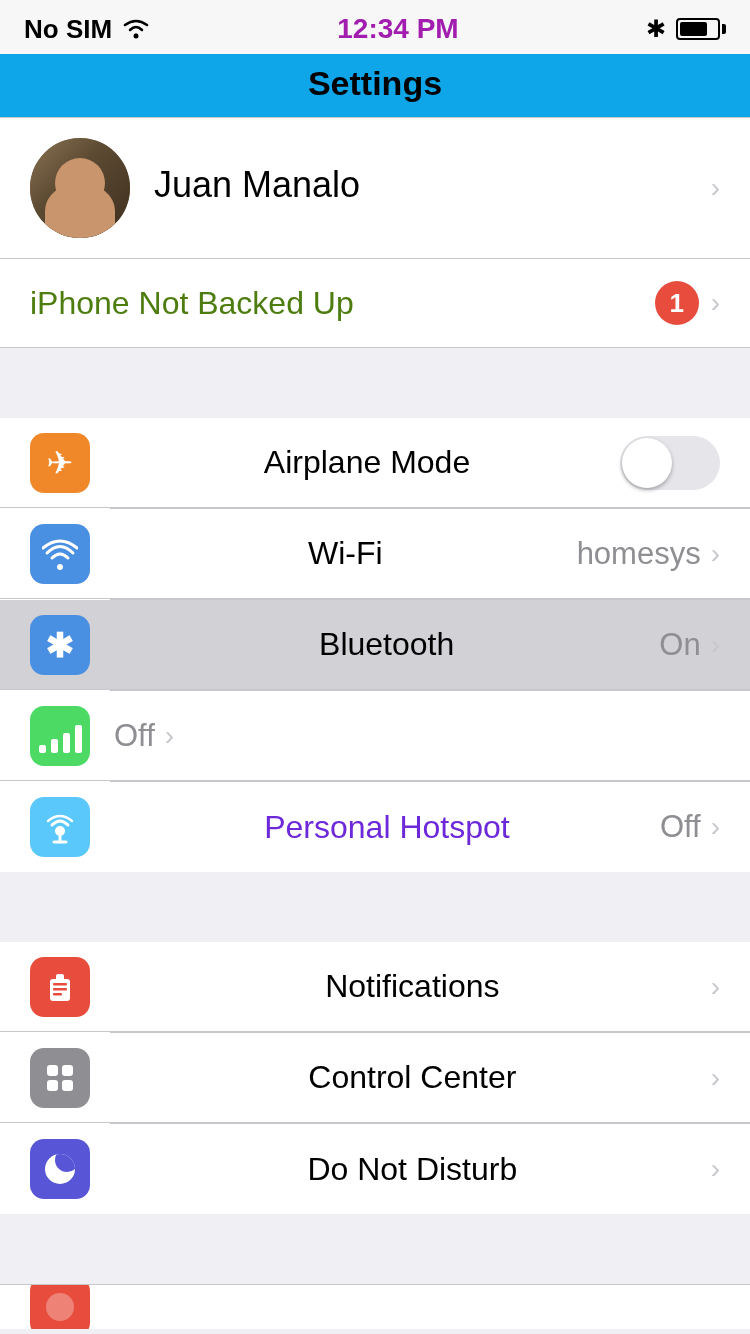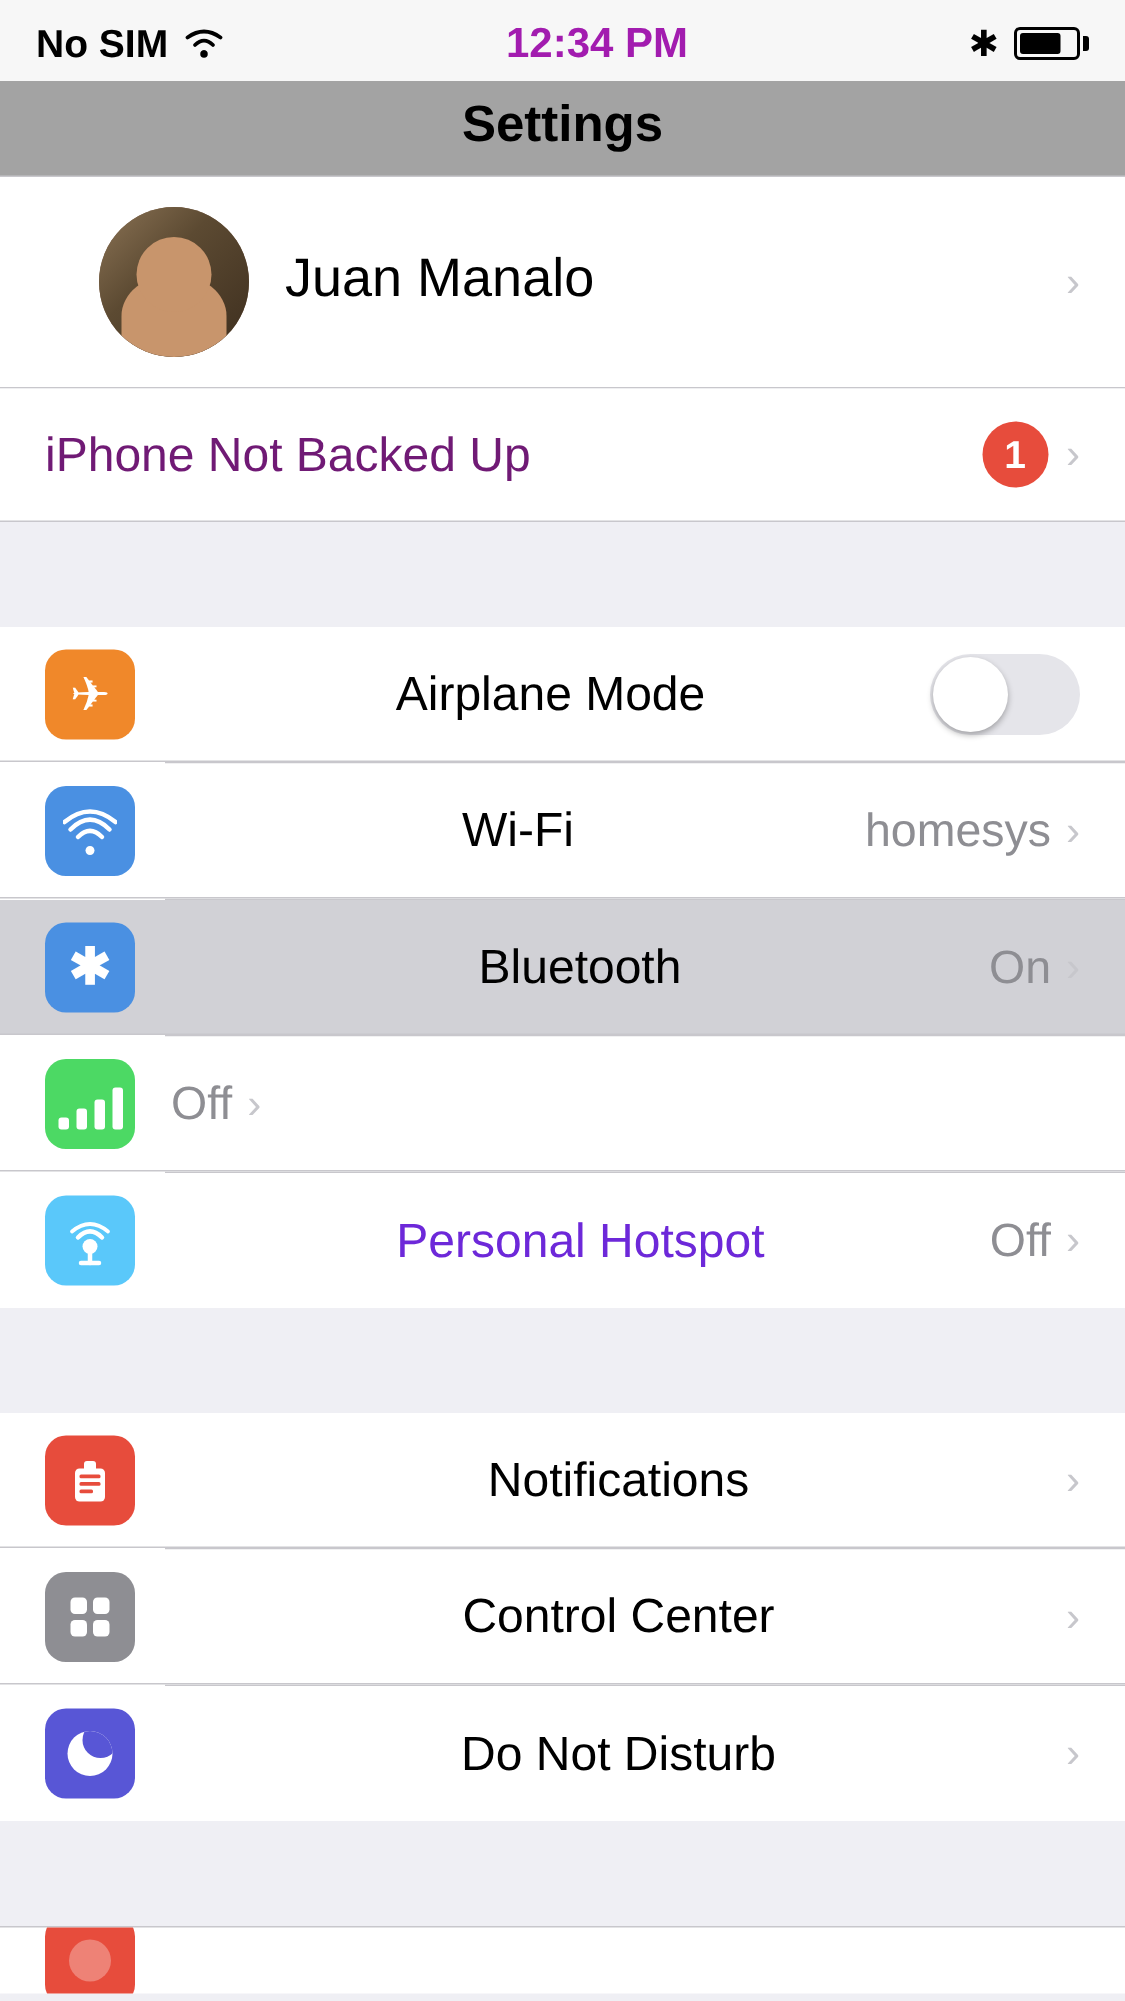--- a/index.html
+++ b/index.html
@@ -72,21 +72,21 @@
     .battery-tip {
       width: 4px;
       height: 10px;
       background: #000;
       border-radius: 0 2px 2px 0;
       margin-left: 2px;
     }
 
     
     .nav-header {
-      background: #a3a3a3;
+      background: #0ea5e9;
       text-align: center;
       padding: 10px 0 14px;
       border-bottom: 1px solid #c8c7cc;
     }
     .nav-title {
       font-size: 34px;
       font-weight: 600;
       color: #000;
     }
 
@@ -94,21 +94,20 @@
     .profile-section {
       background: #fff;
       border-bottom: 1px solid #c8c7cc;
     }
     .profile-row {
       display: flex;
       align-items: center;
       padding: 20px 30px;
       gap: 24px;
       position: relative;
-      margin-left: 36px;
     }
     .avatar {
       width: 100px;
       height: 100px;
       border-radius: 50%;
       overflow: hidden;
       flex-shrink: 0;
       background: #8b6e5a;
       display: flex;
       align-items: center;
@@ -177,21 +176,21 @@
       height: 88px;
       justify-content: space-between;
     }
     .backup-left {
       display: flex;
       align-items: center;
       gap: 16px;
     }
     .backup-text {
       font-size: 32px;
-      color: #701a75;
+      color: #4d7c0f;
     }
     .badge {
       width: 44px;
       height: 44px;
       background: #e74c3c;
       border-radius: 50%;
       display: flex;
       align-items: center;
       justify-content: center;
       color: #fff;

